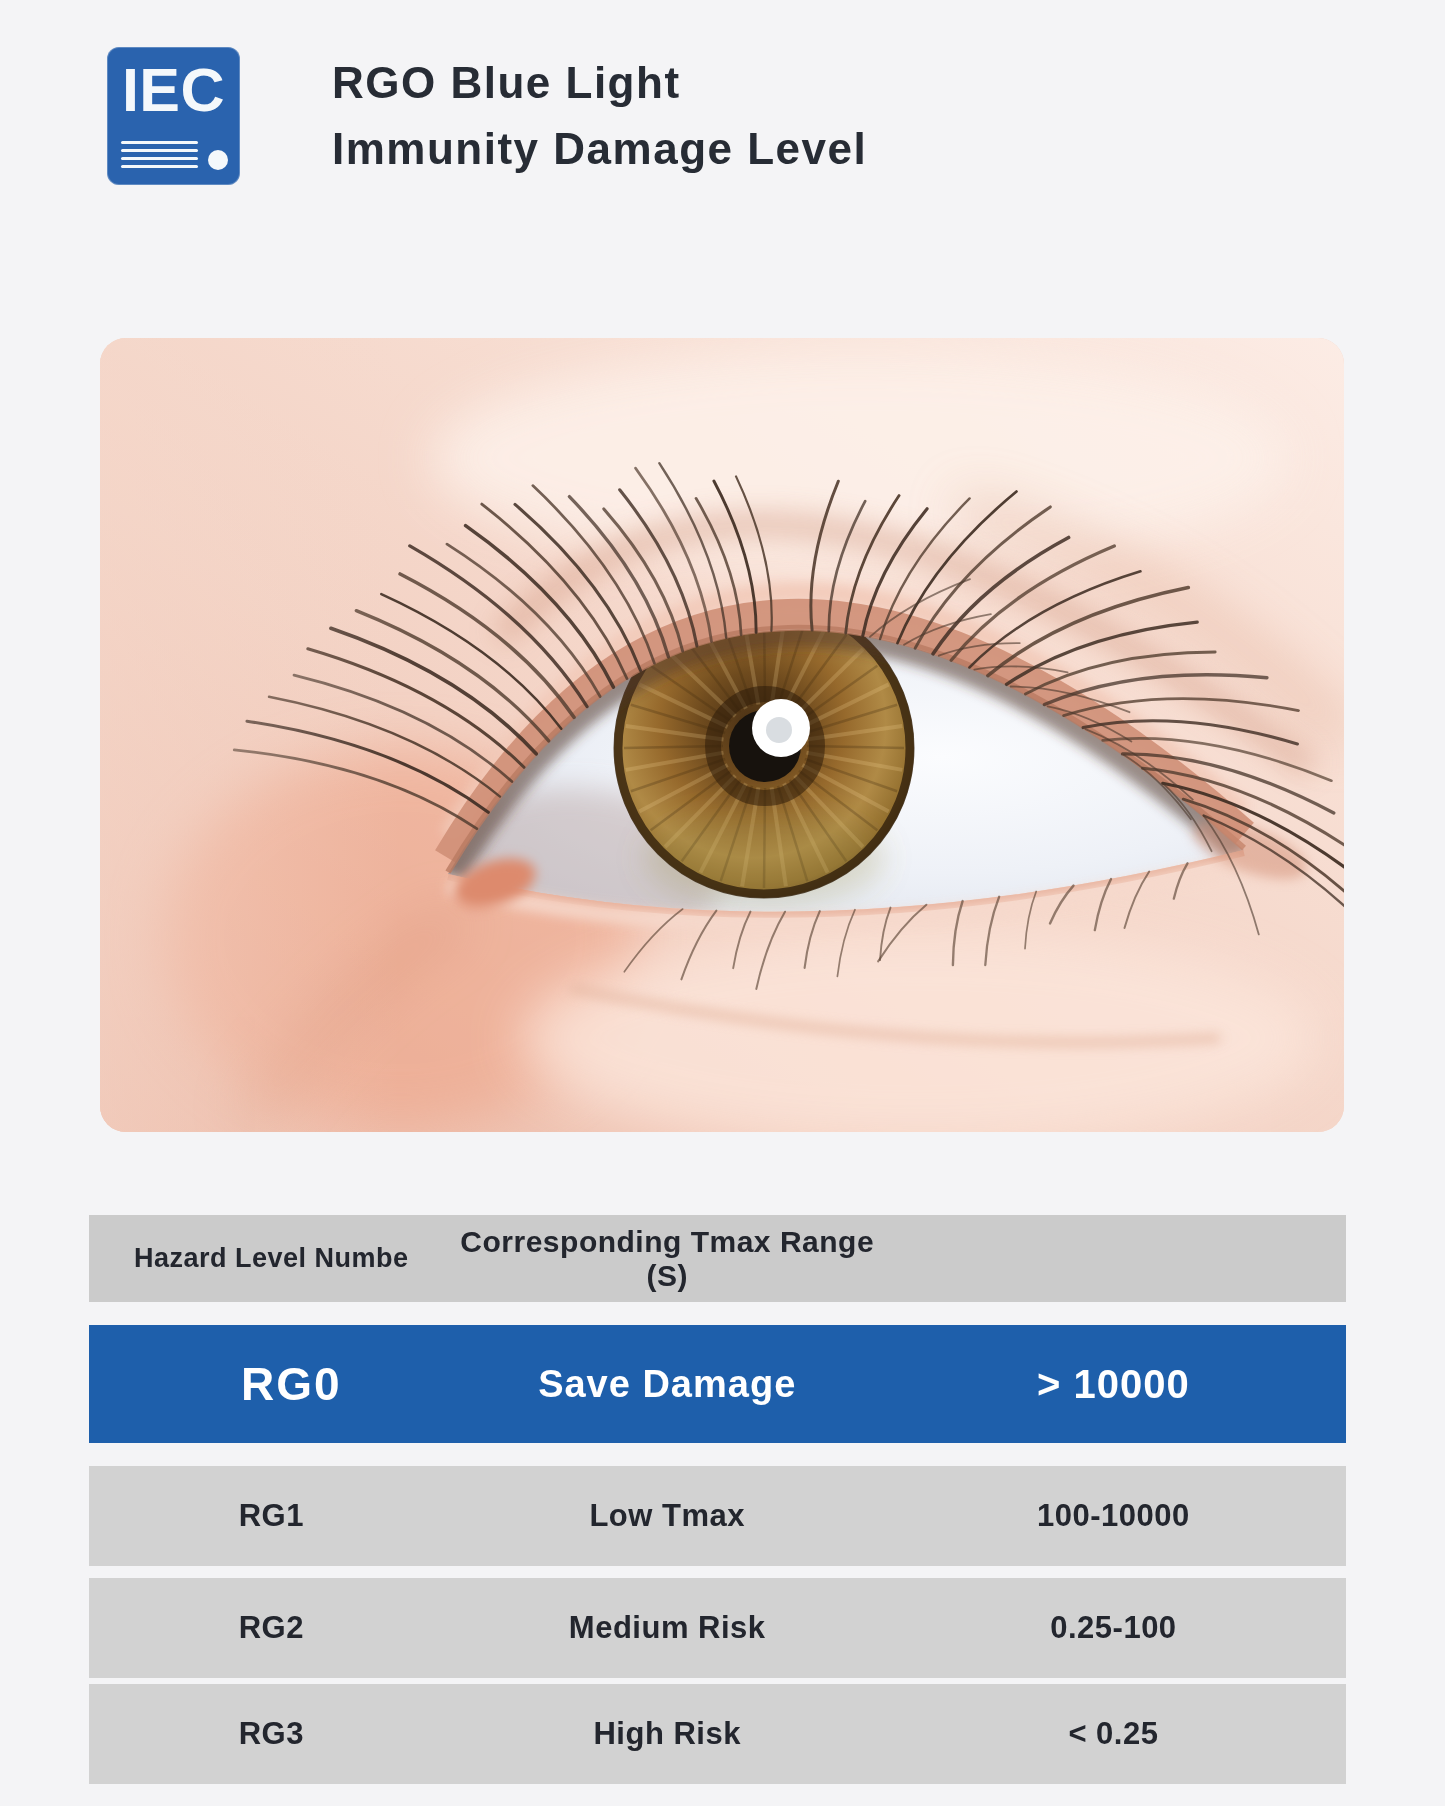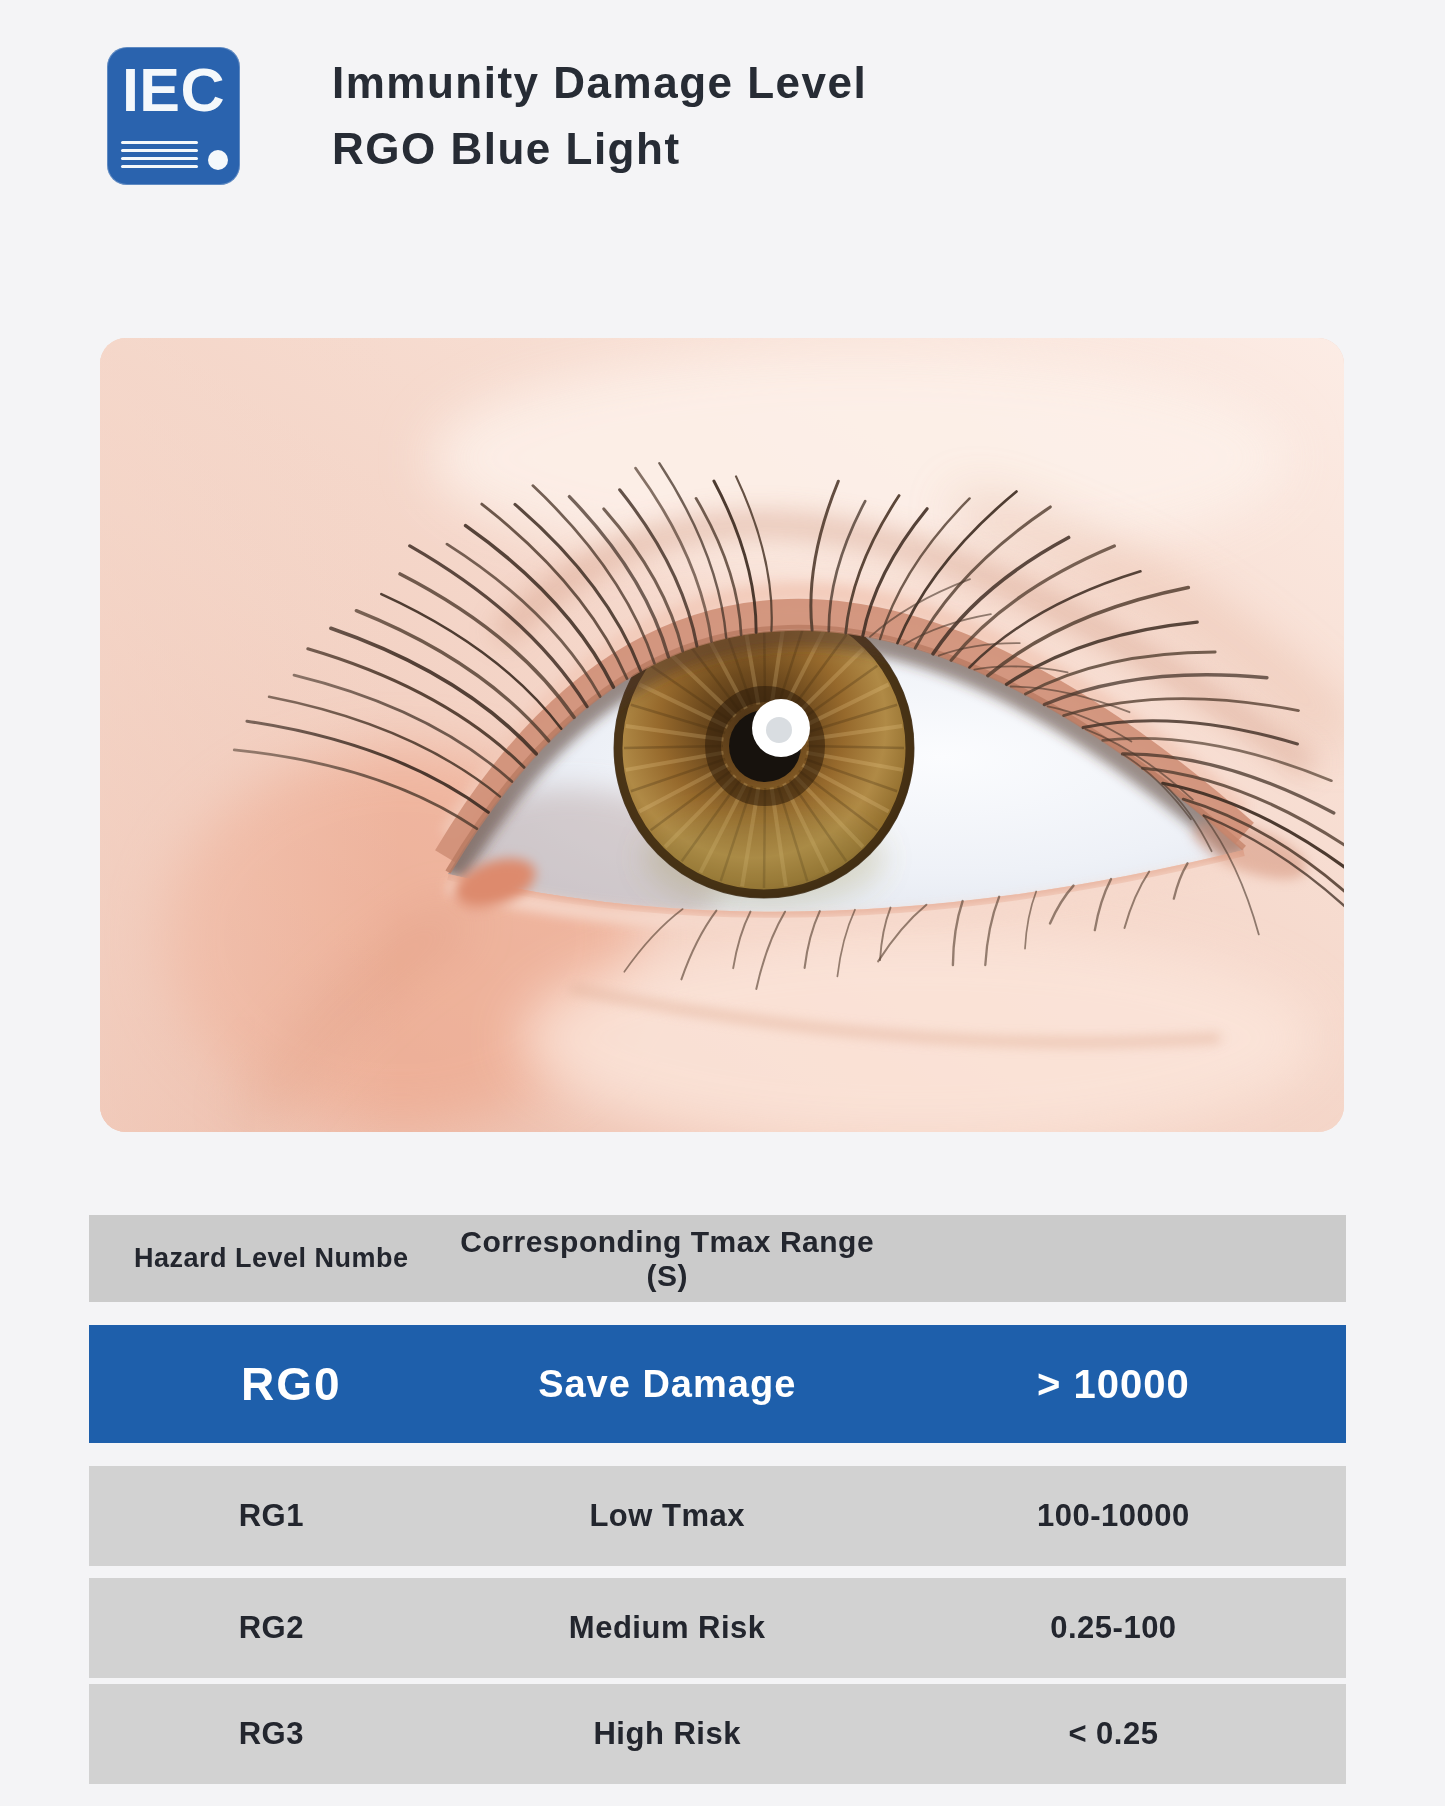--- a/index.html
+++ b/index.html
@@ -1,21 +1,21 @@
 <!DOCTYPE html>
 <html><head>
 <meta charset="utf-8">
 <style>
   html,body{margin:0;padding:0;background:#f4f4f6;}
   .page{position:relative;width:1445px;height:1806px;background:#f4f4f6;overflow:hidden;
         font-family:"Liberation Sans",sans-serif;color:#23262e;}
 
   
   .logo{position:absolute;left:107px;top:47px;width:133px;height:138px;
-        background:#2a63ae;border-radius:20px;box-shadow:0 0 0 1px rgba(255,255,255,.25) inset;}
+        background:#2a63ae;border-radius:12px;box-shadow:0 0 0 1px rgba(255,255,255,.25) inset;}
   .logo-text{position:absolute;top:8px;left:0;right:0;text-align:center;
         font-size:61px;font-weight:700;color:#f4f8fb;letter-spacing:0.5px;}
   .logo-lines{position:absolute;left:14px;right:42px;bottom:17px;}
   .logo-line{height:3.5px;background:#f4f8fb;margin-top:4.5px;border-radius:2px;}
   .logo-dot{position:absolute;right:12px;bottom:15px;width:20px;height:20px;border-radius:50%;background:#f4f8fb;}
 
   .title{position:absolute;left:332px;top:50px;font-size:44px;font-weight:600;
          letter-spacing:1.5px;line-height:66px;color:#272c35;}
 
   
@@ -46,22 +46,22 @@
     <div class="logo-lines">
       <div class="logo-line"></div>
         <div class="logo-line"></div>
       <div class="logo-line"></div>
         <div class="logo-line"></div>
     </div>
     <div class="logo-dot"></div>
   </div>
 
   <div class="title">
+    <div>RGO Blue Light</div>
     <div>Immunity Damage Level</div>
-    <div>RGO Blue Light</div>
   </div>
 
   <div class="photo">
     <svg id="eye-art" viewBox="0 0 1244 794" preserveAspectRatio="none">
       <defs>
         <linearGradient id="skin" x1="0" y1="1" x2="1" y2="0">
           <stop offset="0" stop-color="#ecb9a6"></stop>
           <stop offset="0.4" stop-color="#f3d2c4"></stop>
           <stop offset="0.75" stop-color="#f8e0d5"></stop>
           <stop offset="1" stop-color="#fcece5"></stop>

